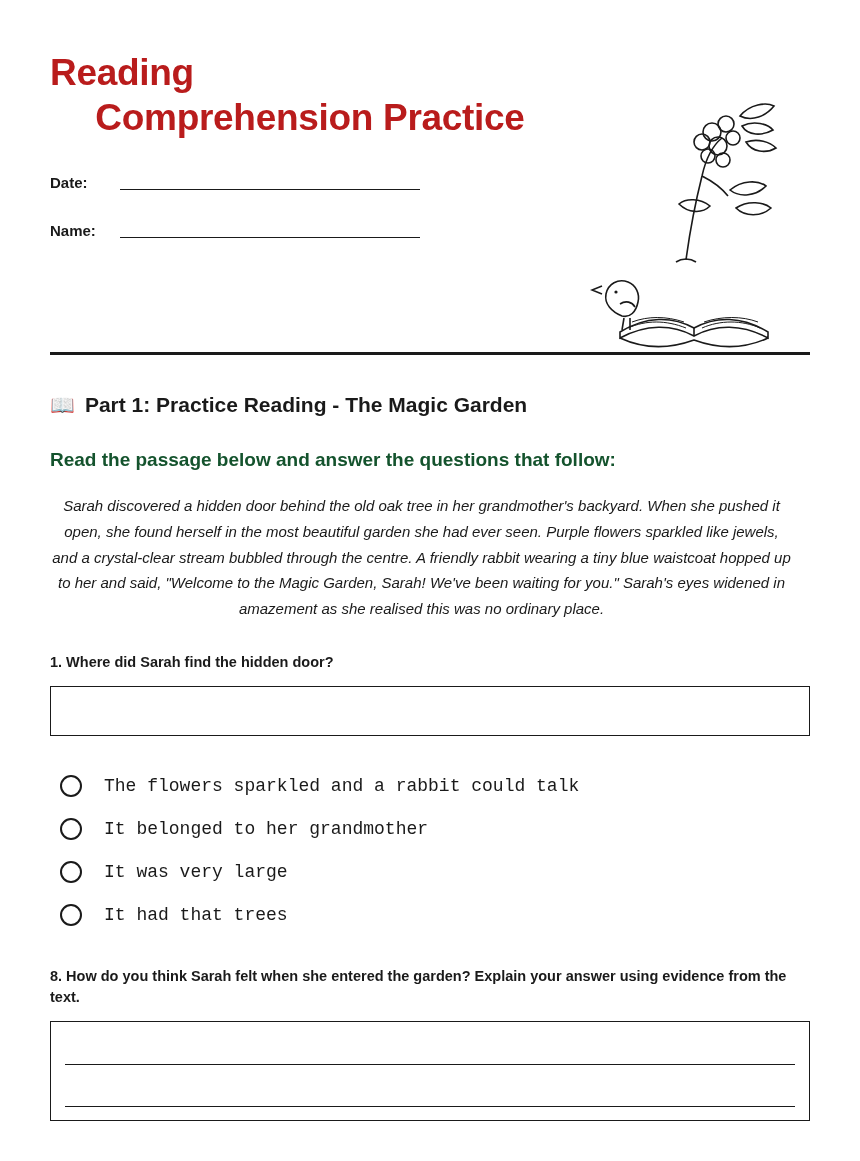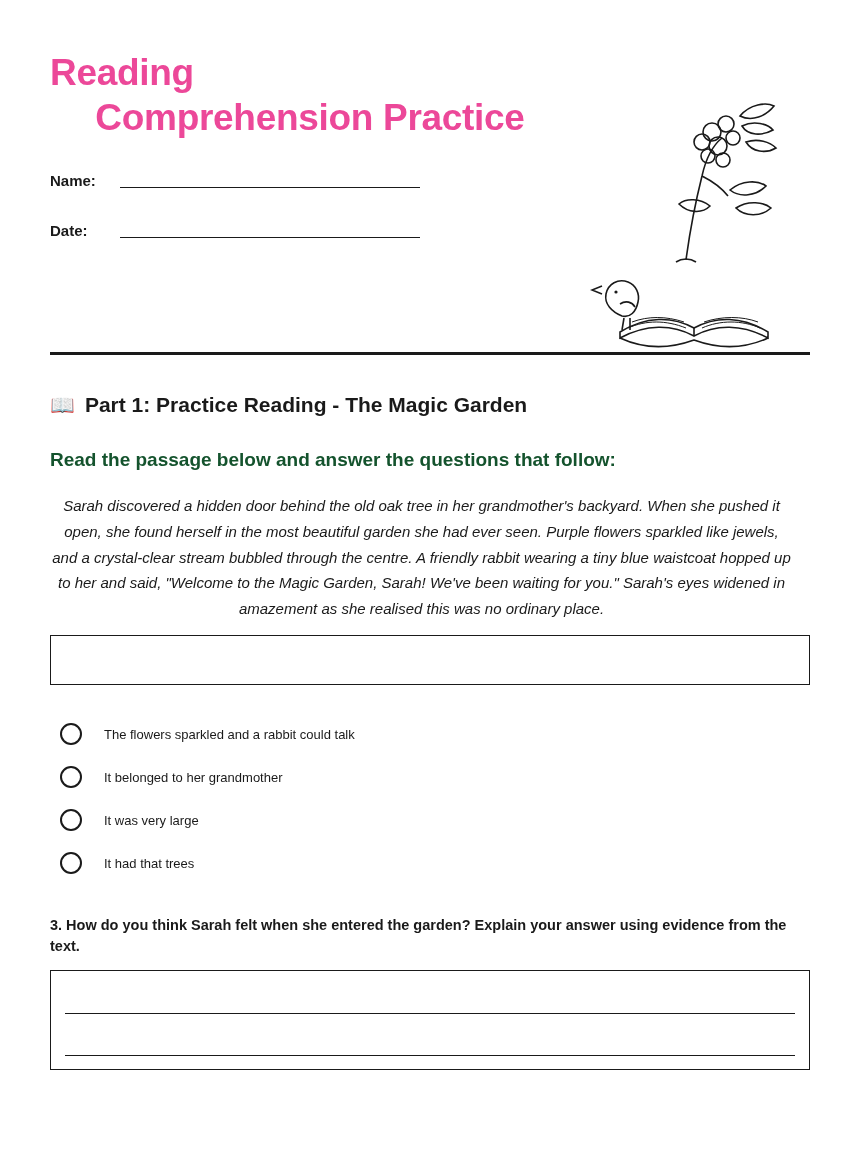--- a/index.html
+++ b/index.html
@@ -27,21 +27,21 @@
   
   .header {
     position: relative;
     height: 300px;
   }
   .title {
     font-size: 37px;
     font-weight: bold;
     line-height: 1.22;
     letter-spacing: -0.3px;
-    color: #ec4899;
+    color: #b91c1c;
     margin: 0;
     padding-top: 10px;
     max-width: 520px;
   }
   .title .line2 { display: block; text-align: center; }
 
   .field-row {
     display: flex;
     align-items: flex-end;
     margin-top: 22px;
@@ -148,42 +148,43 @@
   }
   .radio {
     width: 22px;
     height: 22px;
     border: 2.5px solid #1a1a1a;
     border-radius: 50%;
     box-sizing: border-box;
     flex: none;
   }
   .choice-label {
-    font-size: 13px;
-    color: #1a1a1a;
+    font-size: 18px;
+    color: #1a1a1a;
+    font-family: Liberation Mono, monospace;
   }
 </style>
 </head>
 <body>
 
 <div class="page">
 
   <div class="header">
     <h1 class="title">
       <span>Reading</span>
       <span class="line2">Comprehension Practice</span>
     </h1>
 
+    <div class="field-row date">
+      <span class="field-label">Date:</span>
+      <span class="field-line"></span>
+    </div>
+
     <div class="field-row name">
       <span class="field-label">Name:</span>
-      <span class="field-line"></span>
-    </div>
-
-    <div class="field-row date">
-      <span class="field-label">Date:</span>
       <span class="field-line"></span>
     </div>
 
     <div class="art">
       <svg width="220" height="270" viewBox="0 0 220 270" fill="none" stroke="#1a1a1a" stroke-width="1.6">
 
         <path d="M96 180 C100 150 106 120 112 96 C116 78 122 66 132 58" fill="none"></path>
         <path d="M112 96 C120 100 130 106 138 116" fill="none"></path>
 
         <circle cx="122" cy="52" r="9"></circle>
@@ -225,20 +226,21 @@
 
   <div class="section-title">
     <span class="section-emoji">📖</span>
     <span>Part 1: Practice Reading - The Magic Garden</span>
   </div>
 
   <p class="instruction">Read the passage below and answer the questions that follow:</p>
 
   <p class="passage">Sarah discovered a hidden door behind the old oak tree in her grandmother's backyard. When she pushed it open, she found herself in the most beautiful garden she had ever seen. Purple flowers sparkled like jewels, and a crystal-clear stream bubbled through the centre. A friendly rabbit wearing a tiny blue waistcoat hopped up to her and said, "Welcome to the Magic Garden, Sarah! We've been waiting for you." Sarah's eyes widened in amazement as she realised this was no ordinary place.</p>
 
+  <p class="question">1. Where did Sarah find the hidden door?</p>
   <div class="answer-box"></div>
 
   <div class="choices">
     <div class="choice">
       <span class="radio"></span>
       <span class="choice-label">The flowers sparkled and a rabbit could talk</span>
     </div>
     <div class="choice">
       <span class="radio"></span>
       <span class="choice-label">It belonged to her grandmother</span>
@@ -246,19 +248,19 @@
     <div class="choice">
       <span class="radio"></span>
       <span class="choice-label">It was very large</span>
     </div>
     <div class="choice">
       <span class="radio"></span>
       <span class="choice-label">It had that trees</span>
     </div>
   </div>
 
-  <p class="question">3. How do you think Sarah felt when she entered the garden? Explain your answer using evidence from the text.</p>
+  <p class="question">8. How do you think Sarah felt when she entered the garden? Explain your answer using evidence from the text.</p>
   <div class="answer-box tall">
     <div class="ruled" style="top:42px;"></div>
     <div class="ruled" style="top:84px;"></div>
   </div>
 
 </div>
 
 </body></html>

